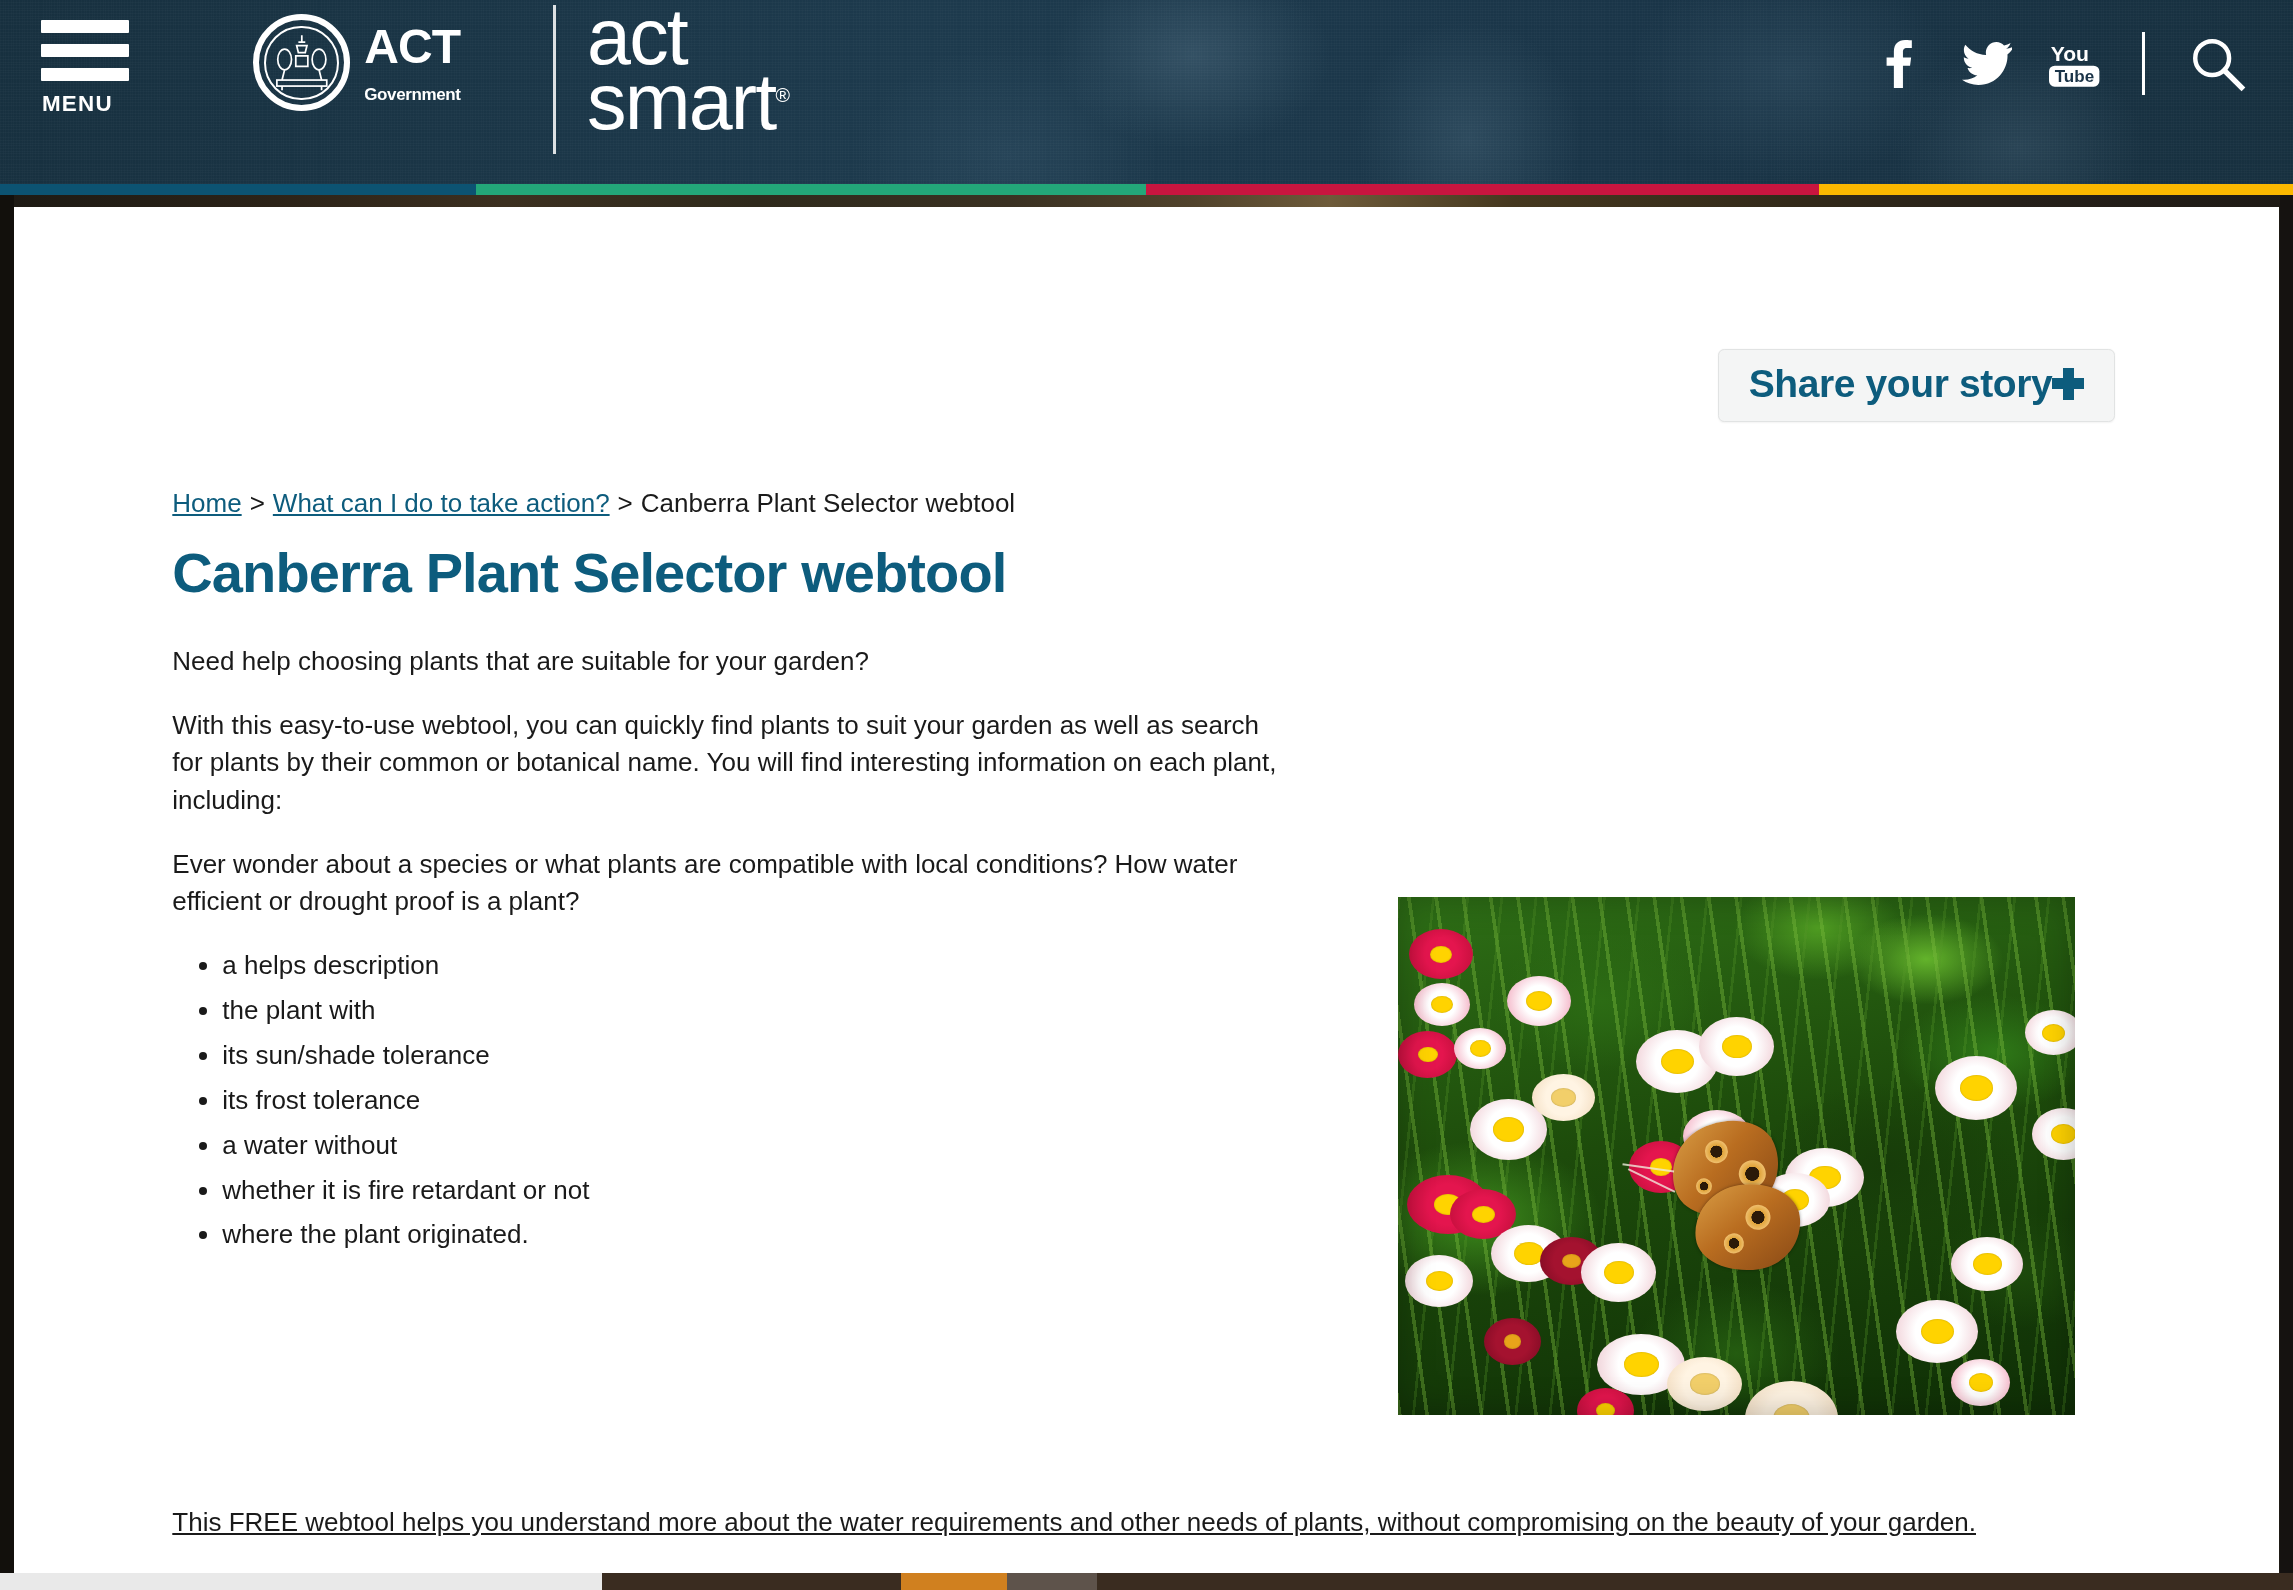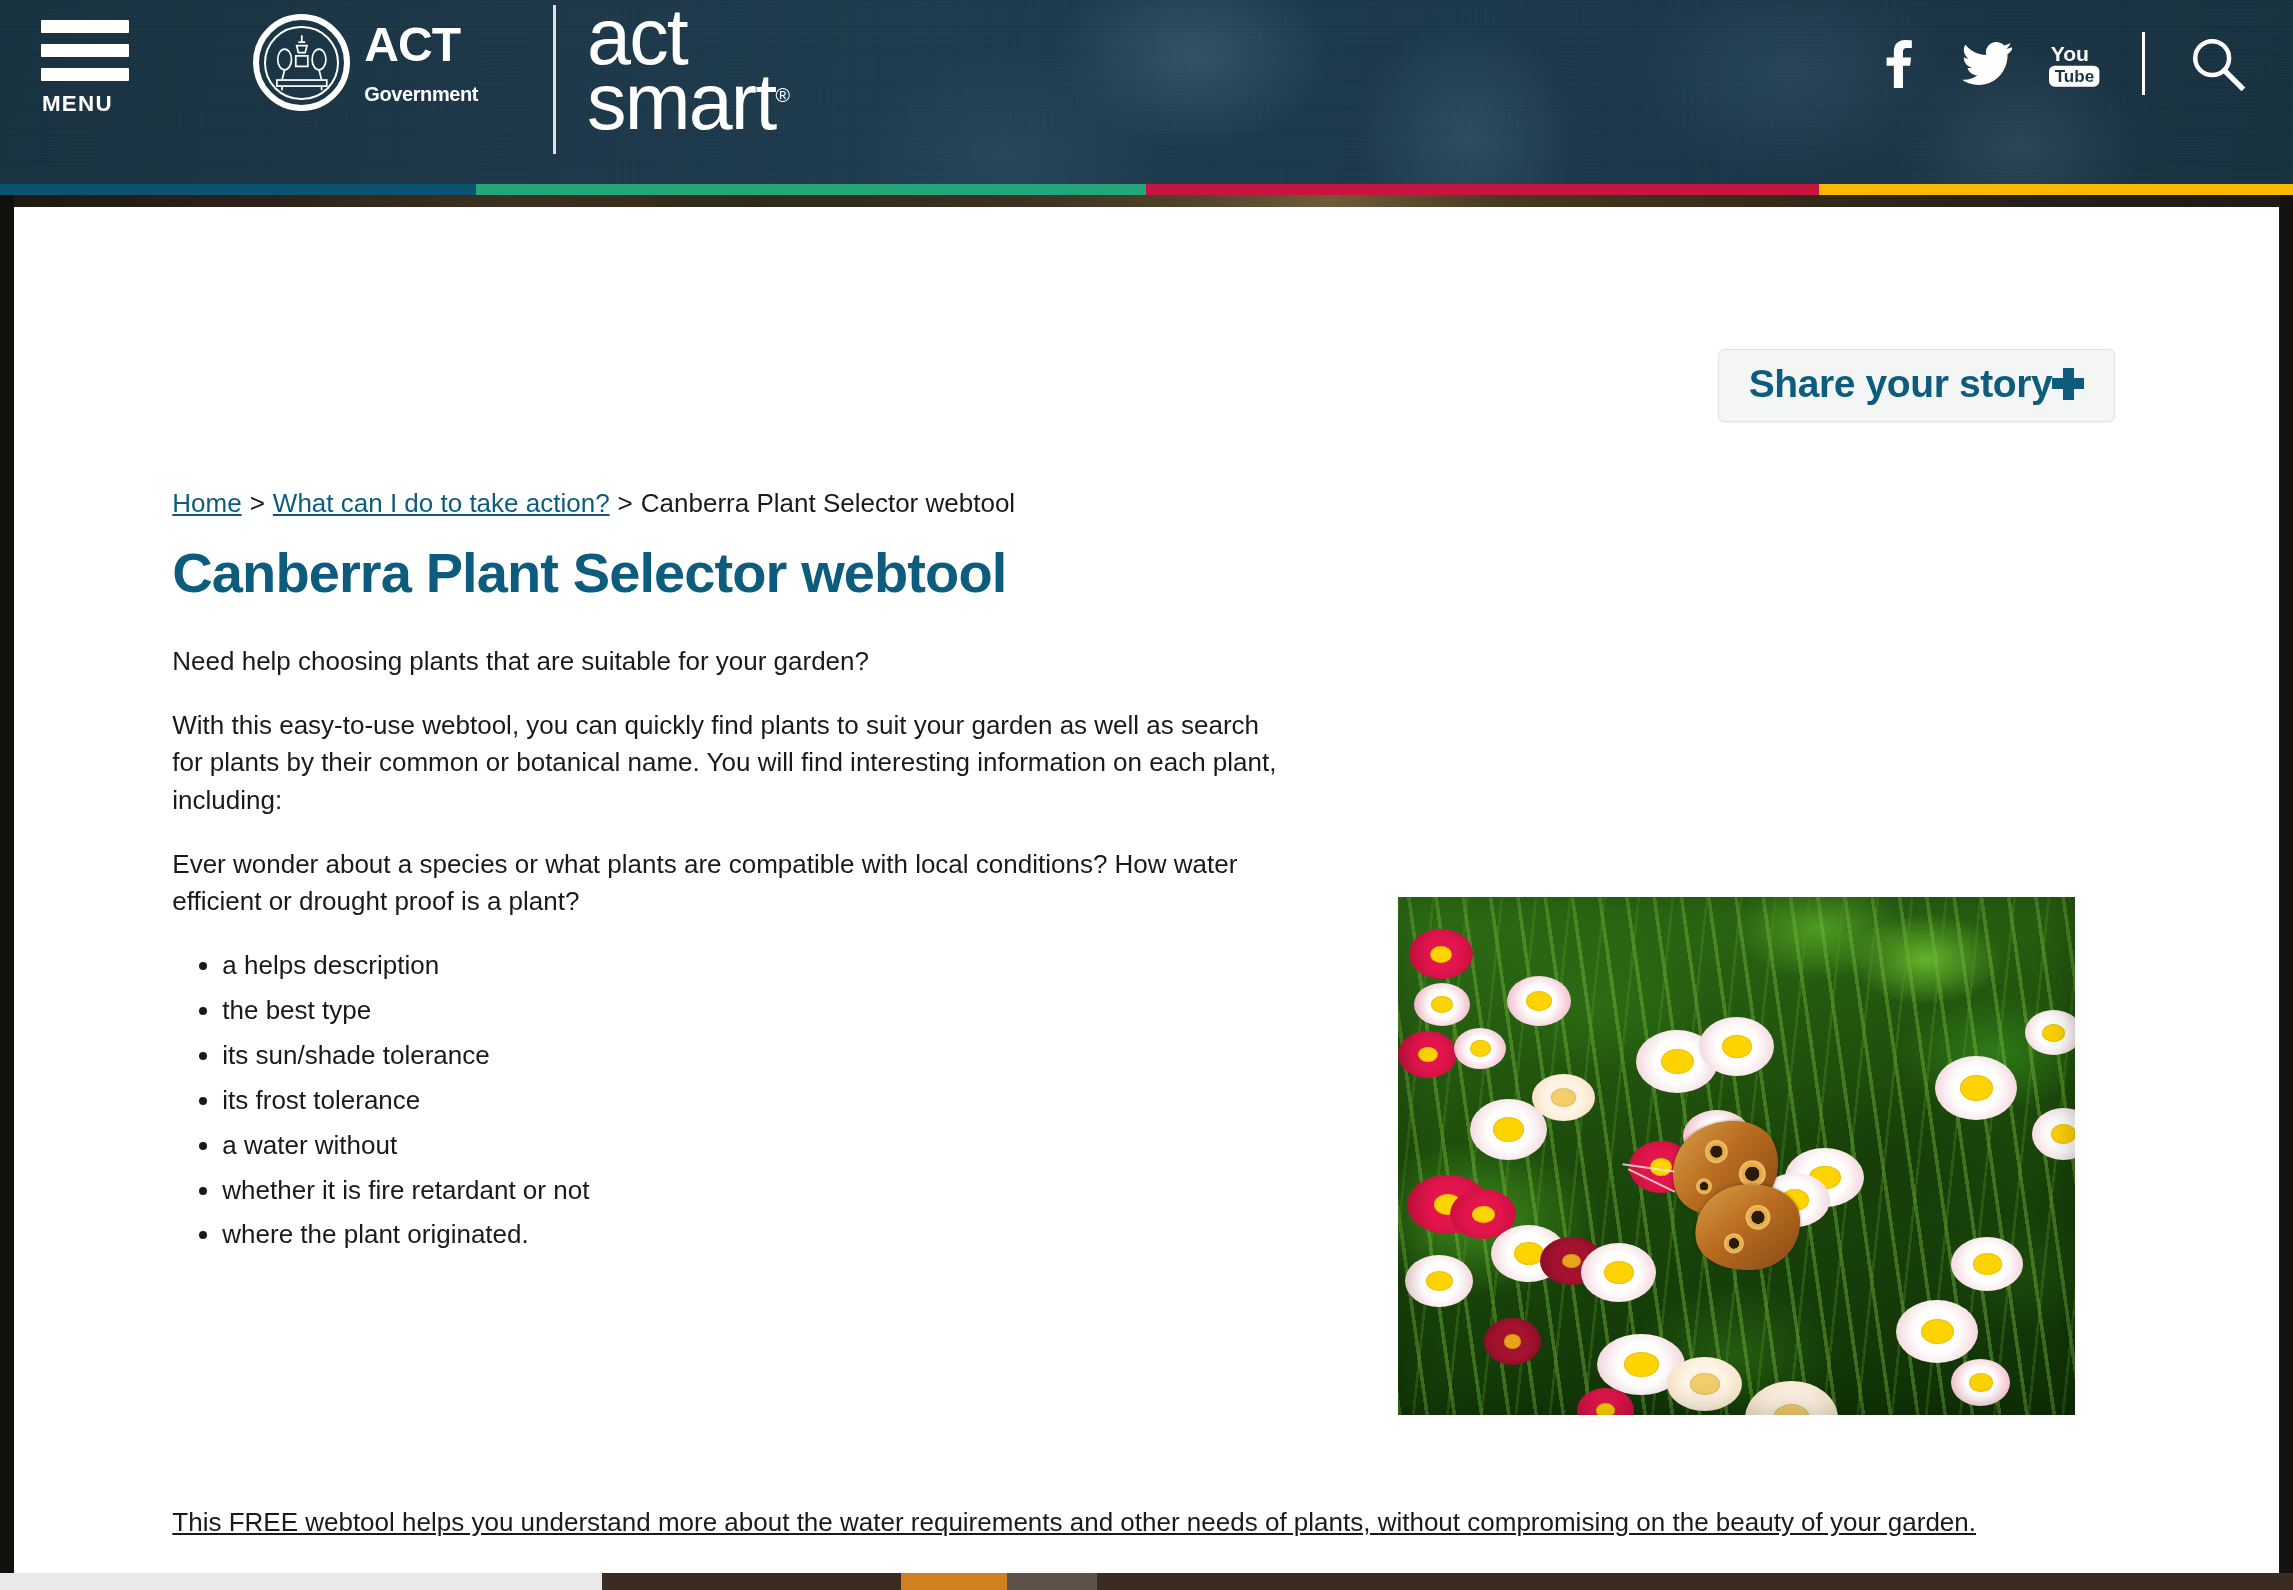--- a/index.html
+++ b/index.html
@@ -93,21 +93,21 @@
   .act-wordmark { display: flex; flex-direction: column; line-height: 1; }
   .act-wordmark .act-big {
     color: #ffffff;
     font-size: 48px;
     font-weight: 700;
     letter-spacing: -0.9px;
     font-family: "Liberation Sans", sans-serif;
   }
   .act-wordmark .act-sub {
     color: #ffffff;
-    font-size: 20px;
+    font-size: 17px;
     font-weight: 600;
     letter-spacing: -0.4px;
     margin-top: 15px;
   }
 
   .header-divider {
     position: absolute;
     left: 553px; top: 5.4px;
     width: 2.7px; height: 149px;
     background: rgba(255,255,255,0.85);
@@ -478,21 +478,21 @@
     </div>
 
     <h1 class="page-title">Canberra Plant Selector webtool</h1>
 
     <div class="body-col">
       <p>Need help choosing plants that are suitable for your garden?</p>
       <p>With this easy-to-use webtool, you can quickly find plants to suit your garden as well as search for plants by their common or botanical name. You will find interesting information on each plant, including:</p>
       <p>Ever wonder about a species or what plants are compatible with local conditions? How water efficient or drought proof is a plant?</p>
       <ul>
         <li>a helps description</li>
-        <li>the best type</li>
+        <li>the plant with</li>
         <li>its sun/shade tolerance</li>
         <li>its frost tolerance</li>
         <li>a water without</li>
         <li>whether it is fire retardant or not</li>
         <li>where the plant originated.</li>
       </ul>
     </div>
 
     <div class="feature-image">
       <div class="fi-layer leafy"></div>

